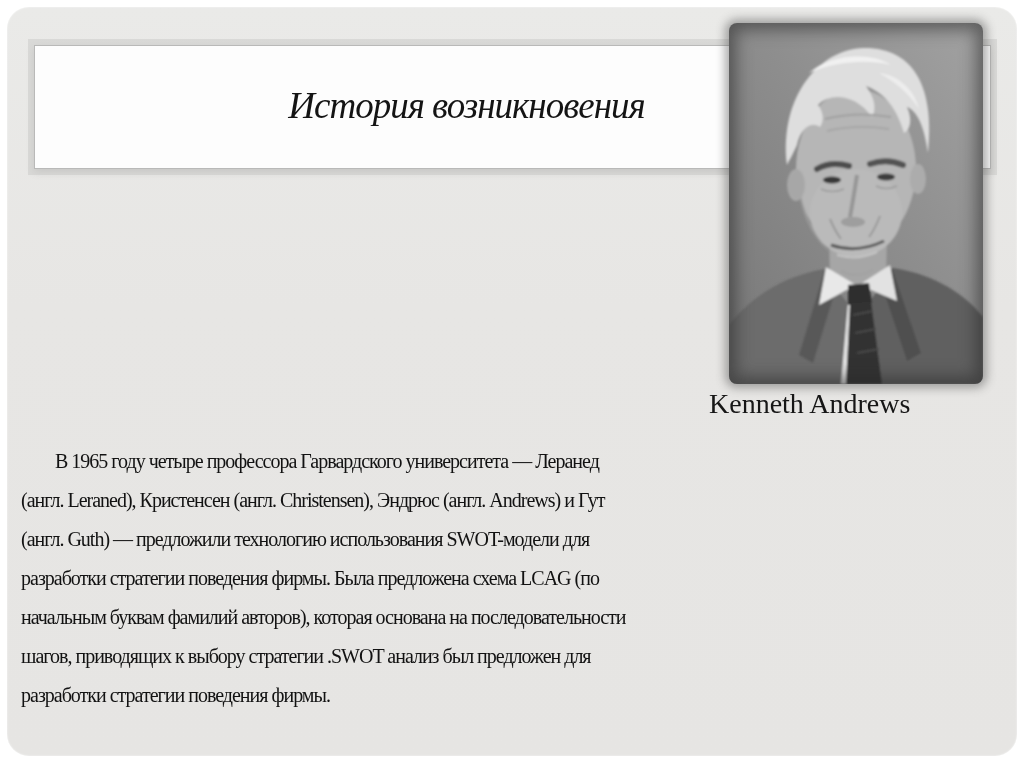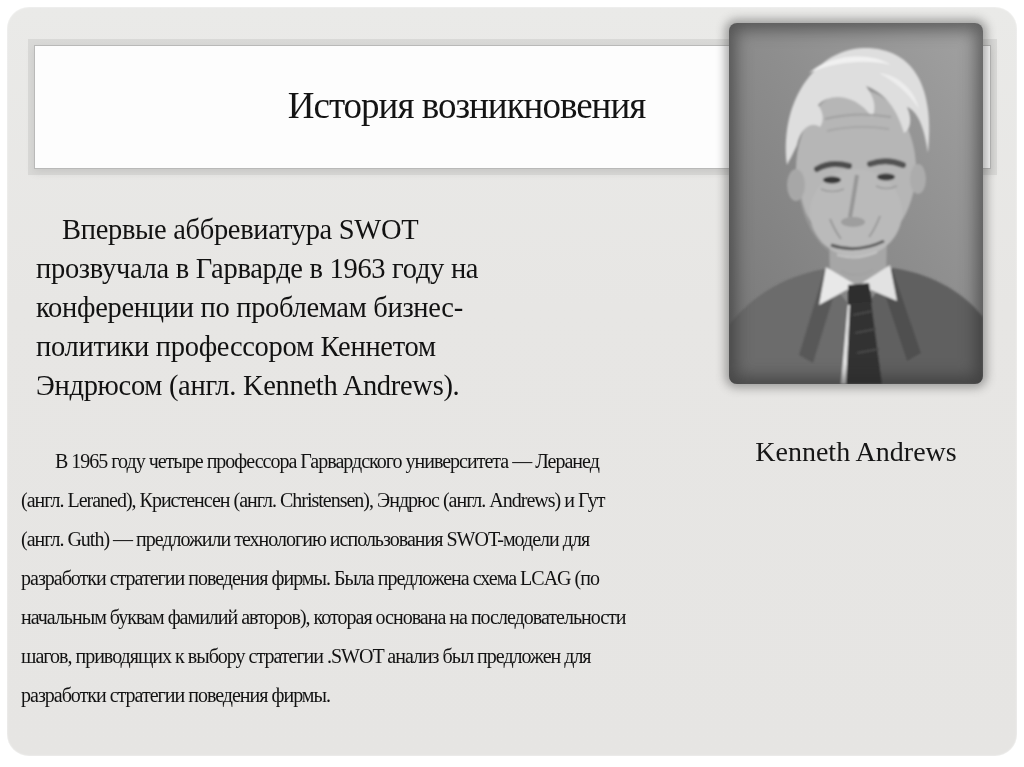--- a/index.html
+++ b/index.html
@@ -36,20 +36,21 @@
   .title-text {
     position: absolute;
     left: 0; right: 0;
     top: 38px;
     text-align: center;
     padding-right: 92px;
     font-size: 37px;
     letter-spacing: -1px;
     color: #141414;
     white-space: nowrap;
+    font-style: italic;
   }
   
   .photo {
     position: absolute;
     left: 729px; top: 23px;
     width: 254px; height: 361px;
     border-radius: 8px;
     overflow: hidden;
     box-shadow: 0 0 10px 4px rgba(70,70,70,0.45);
     background: #8e8e8e;
@@ -59,25 +60,24 @@
     position: absolute;
     left: 0; top: 0; right: 0; bottom: 0;
     border-radius: 8px;
     box-shadow: inset 0 0 16px 7px rgba(40,40,40,0.55);
     pointer-events: none;
   }
   .photo-caption {
     position: absolute;
     left: 709px; top: 388px;
     width: 294px;
-    text-align: center;
+    text-align: left;
     font-size: 28px;
     color: #161616;
     white-space: nowrap;
-    margin-top: 48px;
   }
   
   .para {
     position: absolute;
     color: #121212;
     white-space: pre;
   }
   .para1 {
     left: 36px; top: 210px;
     font-size: 28.5px;
@@ -172,25 +172,20 @@
         <path d="M108,232 Q128,238 148,229" stroke="#c4c4c4" stroke-width="2" fill="none"></path>
 
         <path d="M112,248 Q128,256 144,247" stroke="#a3a3a3" stroke-width="2" fill="none"></path>
       </g>
     </svg>
     <div class="vignette"></div>
   </div>
 
   <div class="photo-caption">Kenneth Andrews</div>
 
-  <div class="para para1">Впервые аббревиатура SWOT
-прозвучала в Гарварде в 1963 году на
-конференции по проблемам бизнес-
-политики профессором Кеннетом
-Эндрюсом (англ. Kenneth Andrews).</div>
 
   <div class="para para2">В 1965 году четыре профессора Гарвардского университета — Леранед
 (англ. Leraned), Кристенсен (англ. Christensen), Эндрюс (англ. Andrews) и Гут
 (англ. Guth) — предложили технологию использования SWOT-модели для
 разработки стратегии поведения фирмы. Была предложена схема LCAG (по
 начальным буквам фамилий авторов), которая основана на последовательности
 шагов, приводящих к выбору стратегии .SWOT анализ был предложен для
 разработки стратегии поведения фирмы.</div>
 
 </div>

